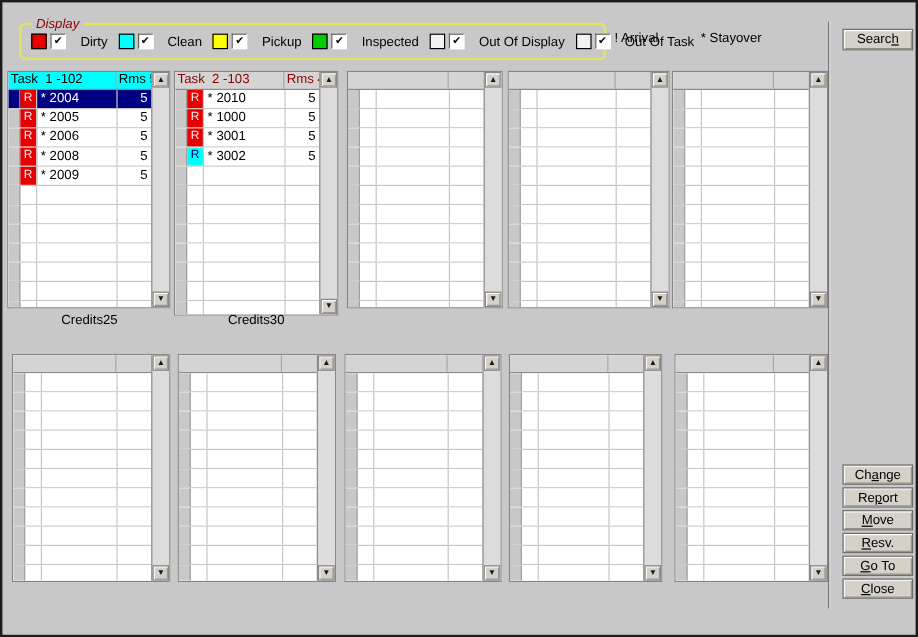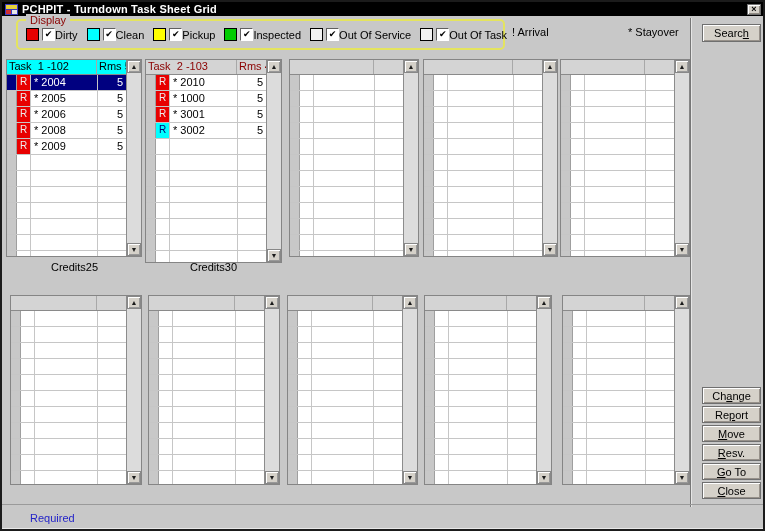--- a/index.html
+++ b/index.html
@@ -12,31 +12,31 @@
             display:flex;align-items:center;gap:4px;padding-left:3px;font-weight:bold;}
   .titlebar .t-text{font-size:11px;letter-spacing:.2px;}
   .appicon{width:13px;height:11px;display:inline-block;}
   .closebtn{margin-left:auto;margin-right:2px;width:14px;height:11px;background:#d5d1c9;
             border:1px solid #6f6f6f;box-shadow:inset 1px 1px 0 #fff,inset -1px -1px 0 #8f8a82;
             font-size:9px;line-height:9px;text-align:center;font-weight:bold;color:#000;box-sizing:border-box;}
 
   
   .legend{position:absolute;left:14px;top:17px;width:489px;height:31px;border:2px solid #e4e45e;
           border-radius:5px;box-sizing:border-box;}
-  .legend-title{position:absolute;top:-7px;left:8px;background:#c8c8c8;padding:0 4px;color:#8b0000;}
+  .legend-title{position:absolute;top:-7px;left:8px;background:#c8c8c8;padding:0 4px;color:#8b0000;font-style:italic;}
   .legend-row{display:flex;align-items:center;gap:9px;padding:7px 0 0 8px;}
   .legend-item{display:flex;align-items:center;}
   .swatch{width:11px;height:11px;border:1px solid #000;display:inline-block;}
   .checkbox{width:11px;height:11px;background:#fff;display:inline-block;margin-left:3px;
             border:1px solid;border-color:#5f5f5f #fff #fff #5f5f5f;
             font-size:9px;line-height:10px;text-align:center;color:#000;box-sizing:content-box;}
-  .cb-label{margin-left:0;white-space:nowrap;}
+  .cb-label{margin-left:12px;white-space:nowrap;}
   .flag-label{position:absolute;white-space:nowrap;}
   .arrival{left:510px;top:24px;}
-  .stayover{left:582px;top:24px;margin-left:44px;}
+  .stayover{left:582px;top:24px;}
 
   
   .vdivider{position:absolute;left:688px;top:16px;height:489px;width:1px;background:#777;box-shadow:1px 0 0 #e6e6e6;}
   .win-btn{position:absolute;background:#d5d1c9;border:1px solid #6f6f6f;
            box-shadow:inset 1px 1px 0 #fff,inset -1px -1px 0 #97918a;
            font-family:"Liberation Sans",sans-serif;font-size:11px;text-align:center;
            padding:0;box-sizing:border-box;color:#000;}
   .search-btn{left:700px;top:22px;width:59px;height:18px;}
   .action-stack{position:absolute;left:700px;top:385px;width:59px;display:flex;flex-direction:column;gap:2px;}
   .action-btn{position:static;width:100%;height:17px;}
@@ -85,32 +85,20 @@
 
   
   .statusbar{position:absolute;left:0;right:0;bottom:0;height:24px;border-top:1px solid #9a9a9a;box-shadow:0 -1px 0 #e8e8e8 inset;}
   .required{position:absolute;left:28px;top:7px;color:#2424c8;}
 </style>
 </head>
 <body>
 
 <div class="window">
 
-  <div class="titlebar">
-    <span class="appicon">
-      <svg width="13" height="11" viewBox="0 0 13 11">
-        <rect x="0" y="0" width="13" height="11" fill="#3a3ac0"></rect>
-        <rect x="1" y="1" width="11" height="4" fill="#e8d23a"></rect>
-        <rect x="1" y="6" width="5" height="4" fill="#d03030"></rect>
-        <rect x="7" y="6" width="5" height="4" fill="#e8e8e8"></rect>
-      </svg>
-    </span>
-    <span class="t-text">PCHPIT - Turndown Task Sheet Grid</span>
-    <span class="closebtn">×</span>
-  </div>
 
   <div class="legend">
     <span class="legend-title">Display</span>
     <div class="legend-row">
         <span class="legend-item">
           <span class="swatch" style="background: rgb(232, 0, 0);"></span>
           <span class="checkbox">✔</span>
           <span class="cb-label">Dirty</span>
         </span>
         <span class="legend-item">
@@ -124,21 +112,21 @@
           <span class="cb-label">Pickup</span>
         </span>
         <span class="legend-item">
           <span class="swatch" style="background: rgb(0, 204, 0);"></span>
           <span class="checkbox">✔</span>
           <span class="cb-label">Inspected</span>
         </span>
         <span class="legend-item">
           <span class="swatch" style="background: rgb(242, 242, 242);"></span>
           <span class="checkbox">✔</span>
-          <span class="cb-label">Out Of Service</span>
+          <span class="cb-label">Out Of Display</span>
         </span>
         <span class="legend-item">
           <span class="swatch" style="background: rgb(242, 242, 242);"></span>
           <span class="checkbox">✔</span>
           <span class="cb-label">Out Of Task</span>
         </span>
       </div>
   </div>
 
   <span class="flag-label arrival">! Arrival</span>
@@ -1001,17 +989,14 @@
 
   <div class="action-stack">
       <button class="win-btn action-btn"><span>Ch</span><u>a</u><span>nge</span></button>
       <button class="win-btn action-btn"><span>Re</span><u>p</u><span>ort</span></button>
       <button class="win-btn action-btn"><span></span><u>M</u><span>ove</span></button>
       <button class="win-btn action-btn"><span></span><u>R</u><span>esv.</span></button>
       <button class="win-btn action-btn"><span></span><u>G</u><span>o To</span></button>
       <button class="win-btn action-btn"><span></span><u>C</u><span>lose</span></button>
     </div>
 
-  <div class="statusbar">
-    <span class="required">Required</span>
-  </div>
 
 </div>
 
 </body></html>

